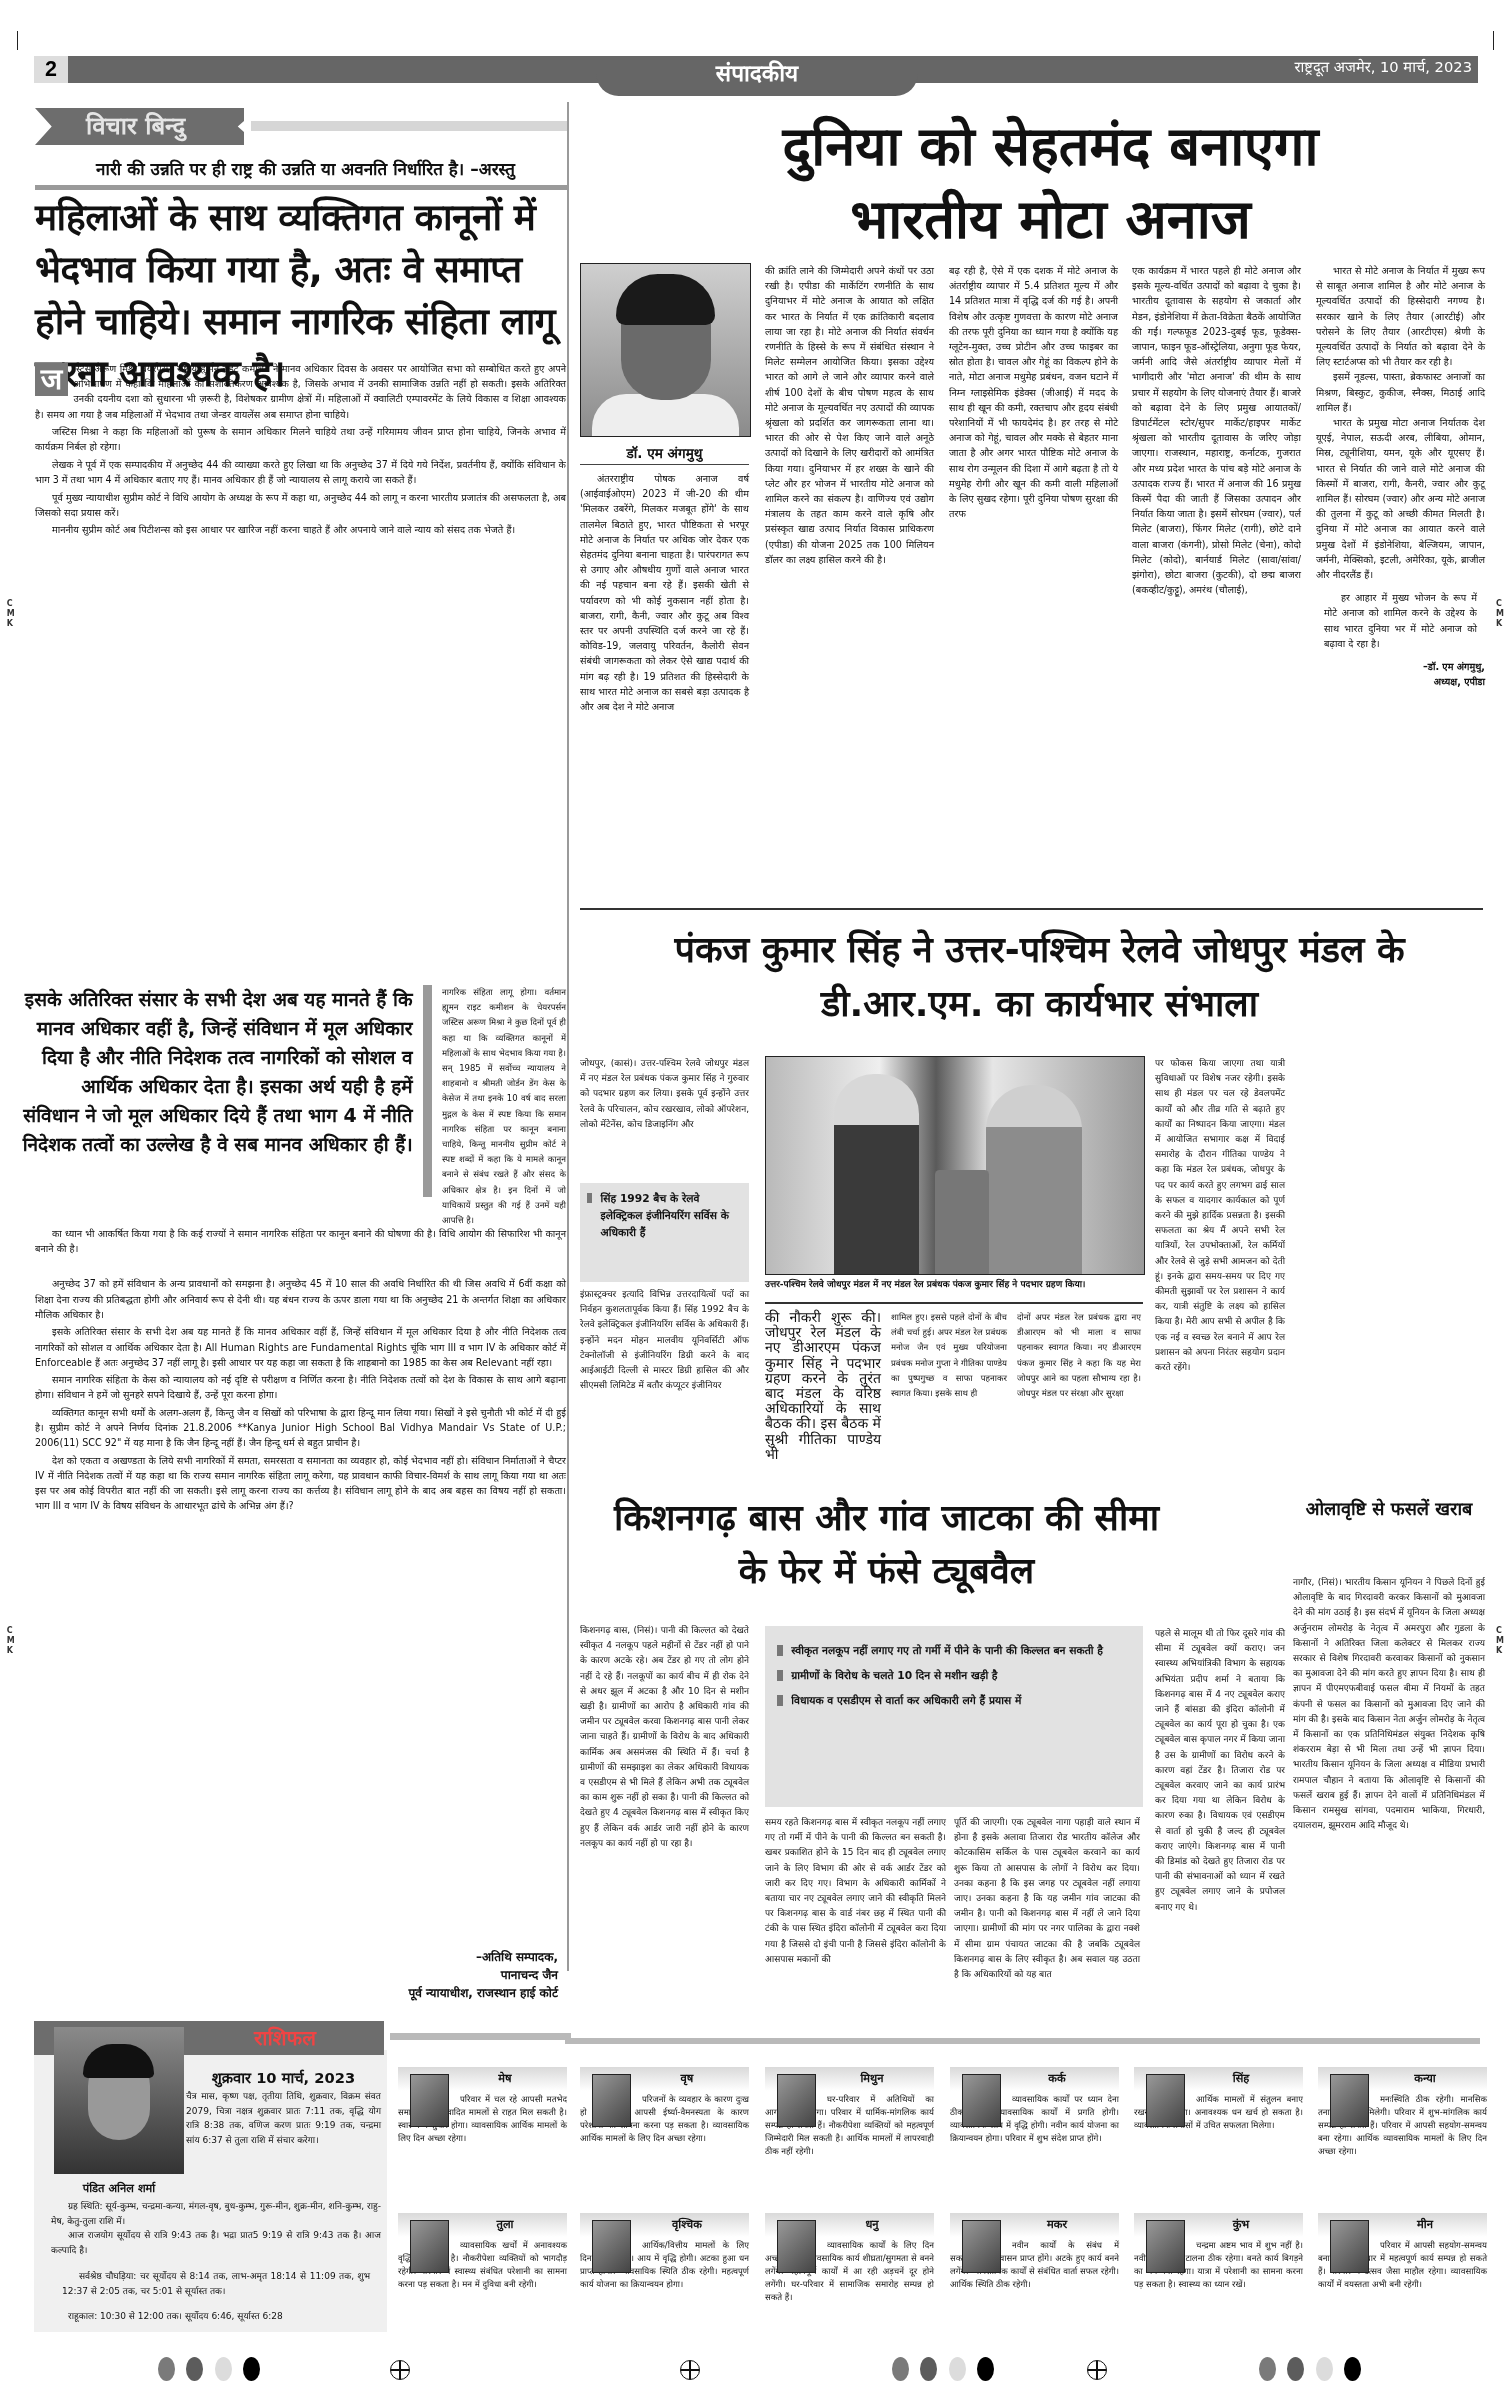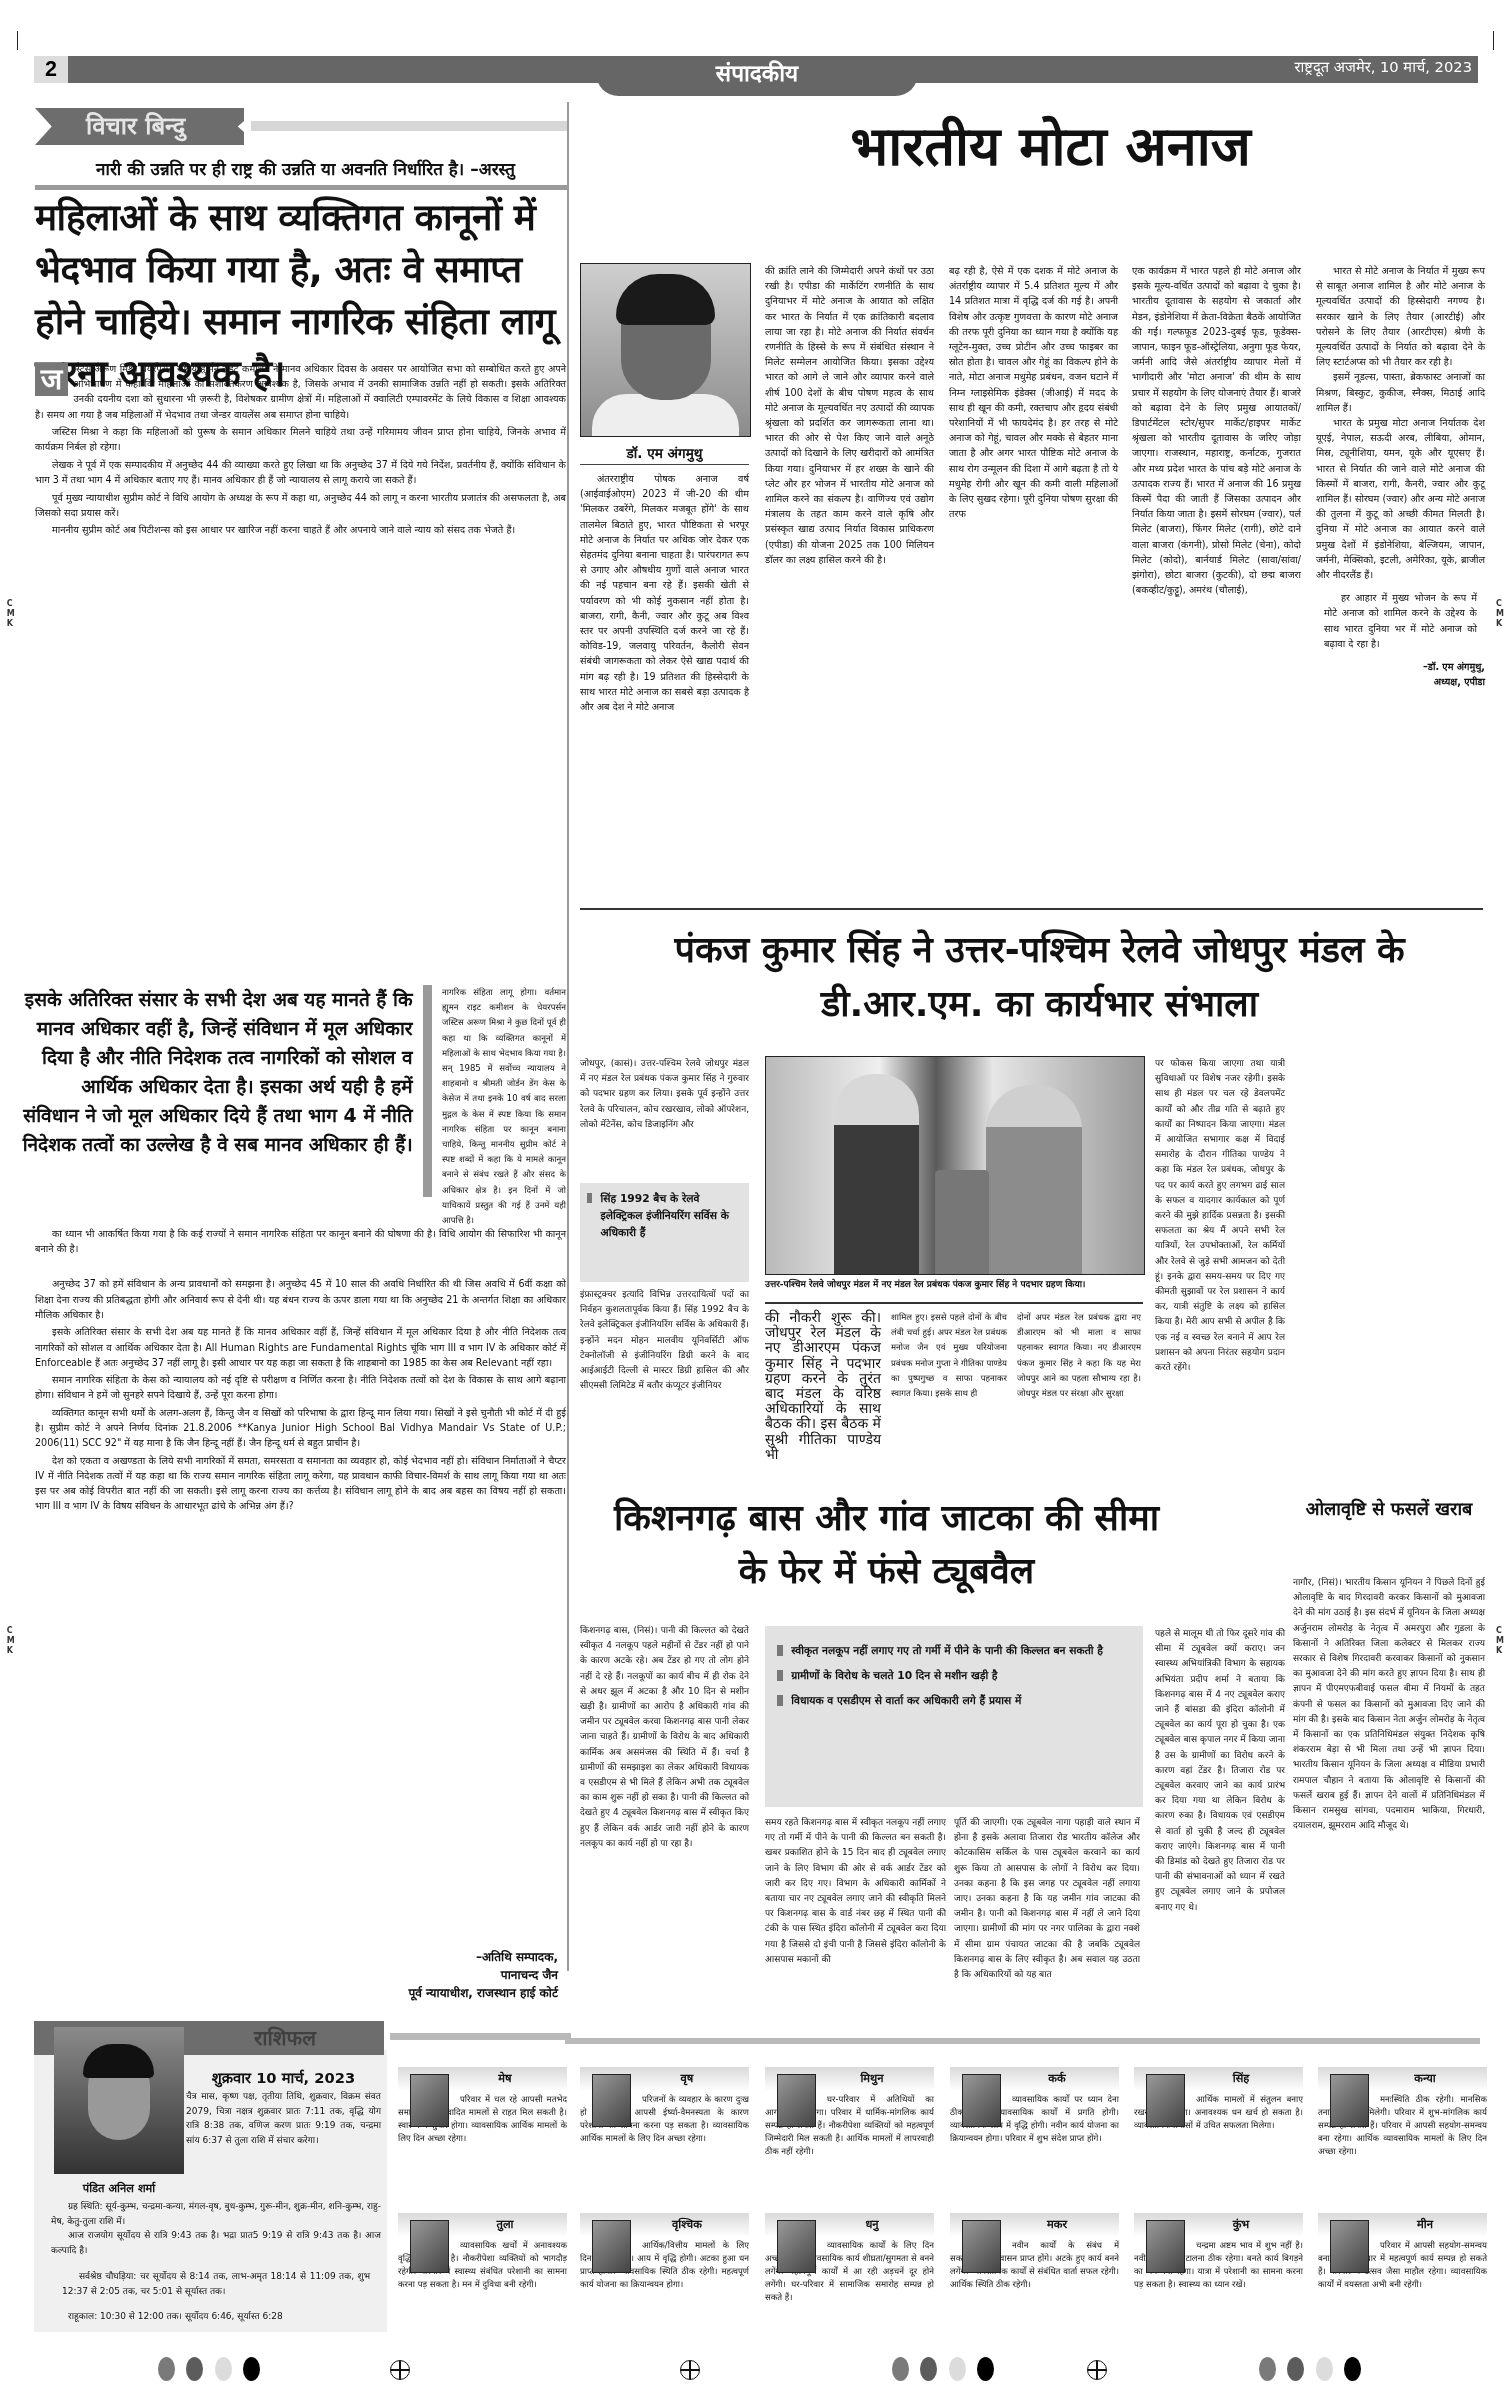--- a/index.html
+++ b/index.html
@@ -38,21 +38,21 @@
   .railphoto .memento{position:absolute;left:169px;top:113px;width:54px;height:107px;background:#777;border-radius:4.5px;}
   .photo-cap{left:765px;top:1277px;width:378px;font:bold 9px "DejaVu Sans",sans-serif;}
   .hl-box{background:#e2e2e2;}
   .hl-item{font:bold 10.7px/17px "DejaVu Sans",sans-serif;padding-left:16px;position:relative;margin-bottom:8px;}
   .hl-item:before{content:"";position:absolute;left:2.3px;top:3.4px;width:5.6px;height:10.2px;background:#777;}
   .h3{left:604px;top:1491px;width:565px;text-align:center;font:bold 36px/53px "DejaVu Sans",sans-serif;}
   .h4{left:1180px;top:1496px;width:316px;text-align:center;font:bold 18px/25px "DejaVu Sans",sans-serif;}
   .hr-dark{height:1.7px;background:#333;}
   
   .rash-tab{left:34px;top:2021px;width:350px;height:34px;background:#6d6d6d;}
-  .rash-title{left:186px;top:2021px;width:198px;height:34px;color:#404040;font:bold 20.3px/34px "DejaVu Sans",sans-serif;text-align:center;}
+  .rash-title{left:186px;top:2021px;width:198px;height:34px;color:#ef4444;font:bold 20.3px/34px "DejaVu Sans",sans-serif;text-align:center;}
   .rash-bar{left:390px;top:2033px;width:1123px;height:6.8px;background:#b9b9b9;}
   .rash-panel{left:34px;top:2050px;width:353px;height:282px;background:#f0f0f0;}
   .pandit{left:54px;top:2027px;width:130px;height:147px;background:linear-gradient(180deg,#8a8a8a,#333);overflow:hidden;}
   .pandit .face{position:absolute;left:34px;top:28px;width:62px;height:85px;border-radius:31px;background:#999;}
   .pandit .hair{position:absolute;left:29px;top:17px;width:71px;height:34px;border-radius:34px 34px 5.6px 5.6px;background:#111;}
   .pandit-name{left:54px;top:2180px;width:130px;text-align:center;font:bold 11.3px "DejaVu Sans",sans-serif;}
   .panchang-date{left:186px;top:2067px;width:195px;text-align:center;font:bold 14.7px "DejaVu Sans",sans-serif;}
   .rash-body{font:9px/14.7px "DejaVu Sans",sans-serif;text-align:justify;}
   .zod{position:absolute;width:198px;}
   .zod .zh{height:24px;background:linear-gradient(180deg,#d9d9d9,#fff);font:bold 11.3px/24px "DejaVu Sans",sans-serif;text-align:center;padding-left:45px;box-sizing:border-box;}
@@ -104,20 +104,21 @@
   <p style="margin:2.3px 0;text-indent:17px;">व्यक्तिगत कानून सभी धर्मों के अलग-अलग हैं, किन्तु जैन व सिखों को परिभाषा के द्वारा हिन्दू मान लिया गया। सिखों ने इसे चुनौती भी कोर्ट में दी हुई है। सुप्रीम कोर्ट ने अपने निर्णय दिनांक 21.8.2006 **Kanya Junior High School Bal Vidhya Mandair Vs State of U.P.; 2006(11) SCC 92" में यह माना है कि जैन हिन्दू नहीं हैं। जैन हिन्दू धर्म से बहुत प्राचीन है।</p>
   <p style="margin:2.3px 0;text-indent:17px;">देश को एकता व अखण्डता के लिये सभी नागरिकों में समता, समरसता व समानता का व्यवहार हो, कोई भेदभाव नहीं हो। संविधान निर्माताओं ने चैप्टर IV में नीति निदेशक तत्वों में यह कहा था कि राज्य समान नागरिक संहिता लागू करेगा, यह प्रावधान काफी विचार-विमर्श के साथ लागू किया गया था अतः इस पर अब कोई विपरीत बात नहीं की जा सकती। इसे लागू करना राज्य का कर्त्तव्य है। संविधान लागू होने के बाद अब बहस का विषय नहीं हो सकता। भाग III व भाग IV के विषय संविधन के आधारभूत ढांचे के अभिन्न अंग हैं।?</p>
 </div>
 <div class="abs" style="right:954px;top:1948px;text-align:right;font:bold 12px/18px 'DejaVu Sans',sans-serif;">
   <div>–अतिथि सम्पादक,</div>
   <div>पानाचन्द जैन</div>
   <div>पूर्व न्यायाधीश, राजस्थान हाई कोर्ट</div>
 </div>
 
 <div class="abs h1">
+  <div>दुनिया को सेहतमंद बनाएगा</div>
   <div>भारतीय मोटा अनाज</div>
 </div>
 <div class="abs portrait">
   <div class="shirt"></div>
     <div class="face"></div>
     <div class="hair"></div>
 </div>
 <div class="abs caption-name">डॉ. एम अंगमुथु</div>
 <div class="abs" style="left:580px;top:464px;width:169px;height:1.1px;background:#444;"></div>
 <div class="col body" style="left:580px;top:471px;width:169px;text-indent:17px;">अंतरराष्ट्रीय पोषक अनाज वर्ष (आईवाईओएम) 2023 में जी-20 की थीम 'मिलकर उबरेंगे, मिलकर मजबूत होंगे' के साथ तालमेल बिठाते हुए, भारत पौष्टिकता से भरपूर मोटे अनाज के निर्यात पर अधिक जोर देकर एक सेहतमंद दुनिया बनाना चाहता है। पारंपरागत रूप से उगाए और औषधीय गुणों वाले अनाज भारत की नई पहचान बना रहे हैं। इसकी खेती से पर्यावरण को भी कोई नुकसान नहीं होता है। बाजरा, रागी, कैनी, ज्वार और कुटू अब विश्व स्तर पर अपनी उपस्थिति दर्ज करने जा रहे हैं। कोविड-19, जलवायु परिवर्तन, कैलोरी सेवन संबंधी जागरूकता को लेकर ऐसे खाद्य पदार्थ की मांग बढ़ रही है। 19 प्रतिशत की हिस्सेदारी के साथ भारत मोटे अनाज का सबसे बड़ा उत्पादक है और अब देश ने मोटे अनाज</div>

